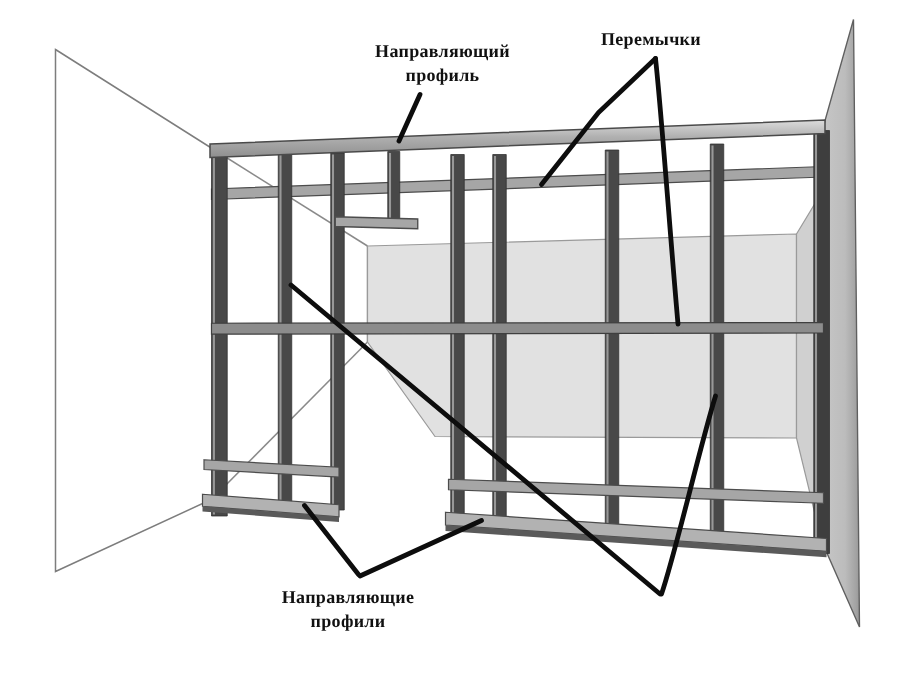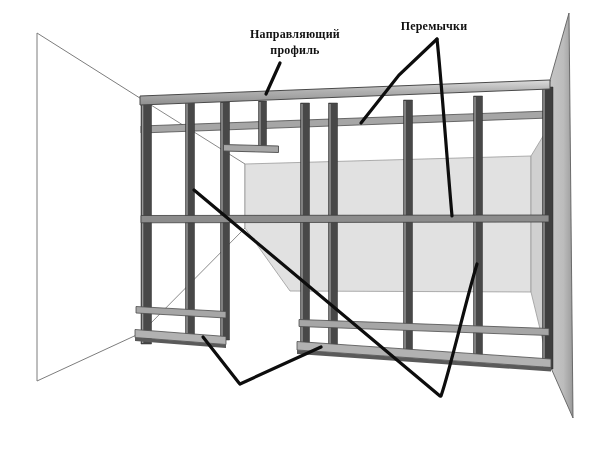--- a/index.html
+++ b/index.html
@@ -81,15 +81,19 @@
 
   <div class="lbl" style="left:215px;top:27px;width:160px;">
     <span class="line">Направляющий</span>
     <span class="line">профиль</span>
   </div>
 
   <div class="lbl" style="left:374px;top:19px;width:120px;">
     <span class="line">Перемычки</span>
   </div>
 
+  <div class="lbl" style="left:152px;top:391px;width:160px;">
+    <span class="line">Направляющие</span>
+    <span class="line">профили</span>
+  </div>
 
 
 </div>
 
 </body></html>

